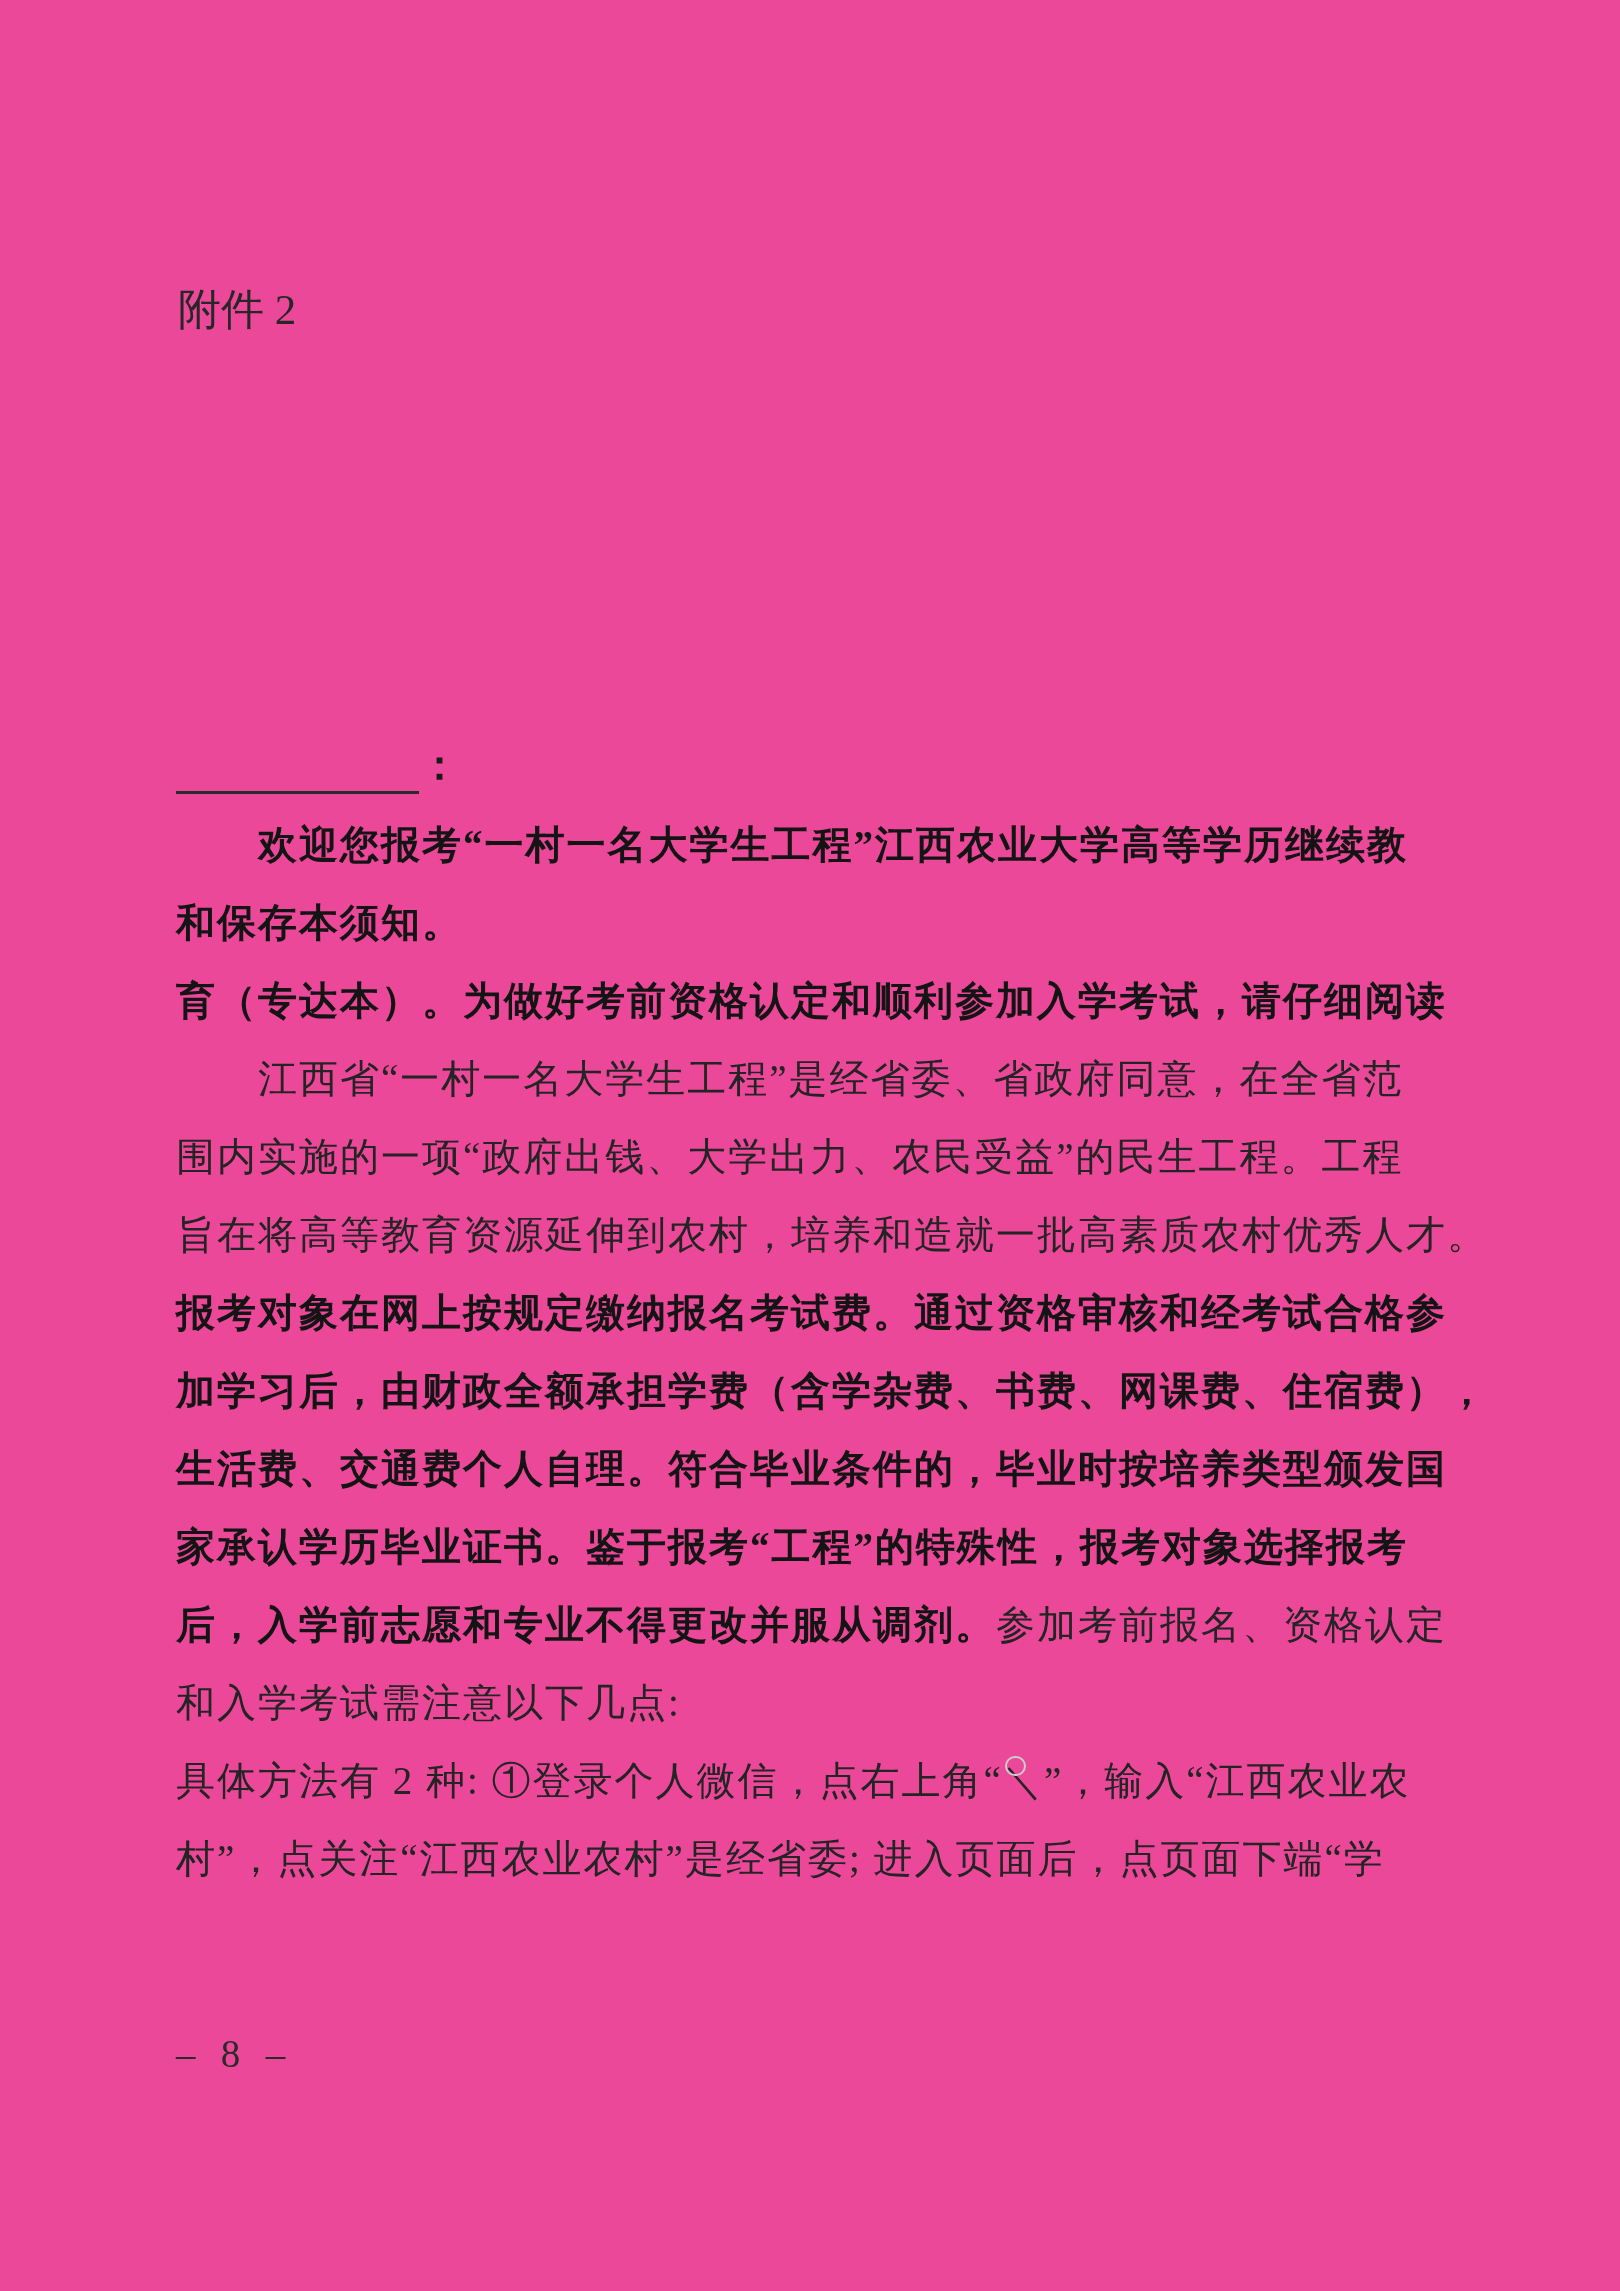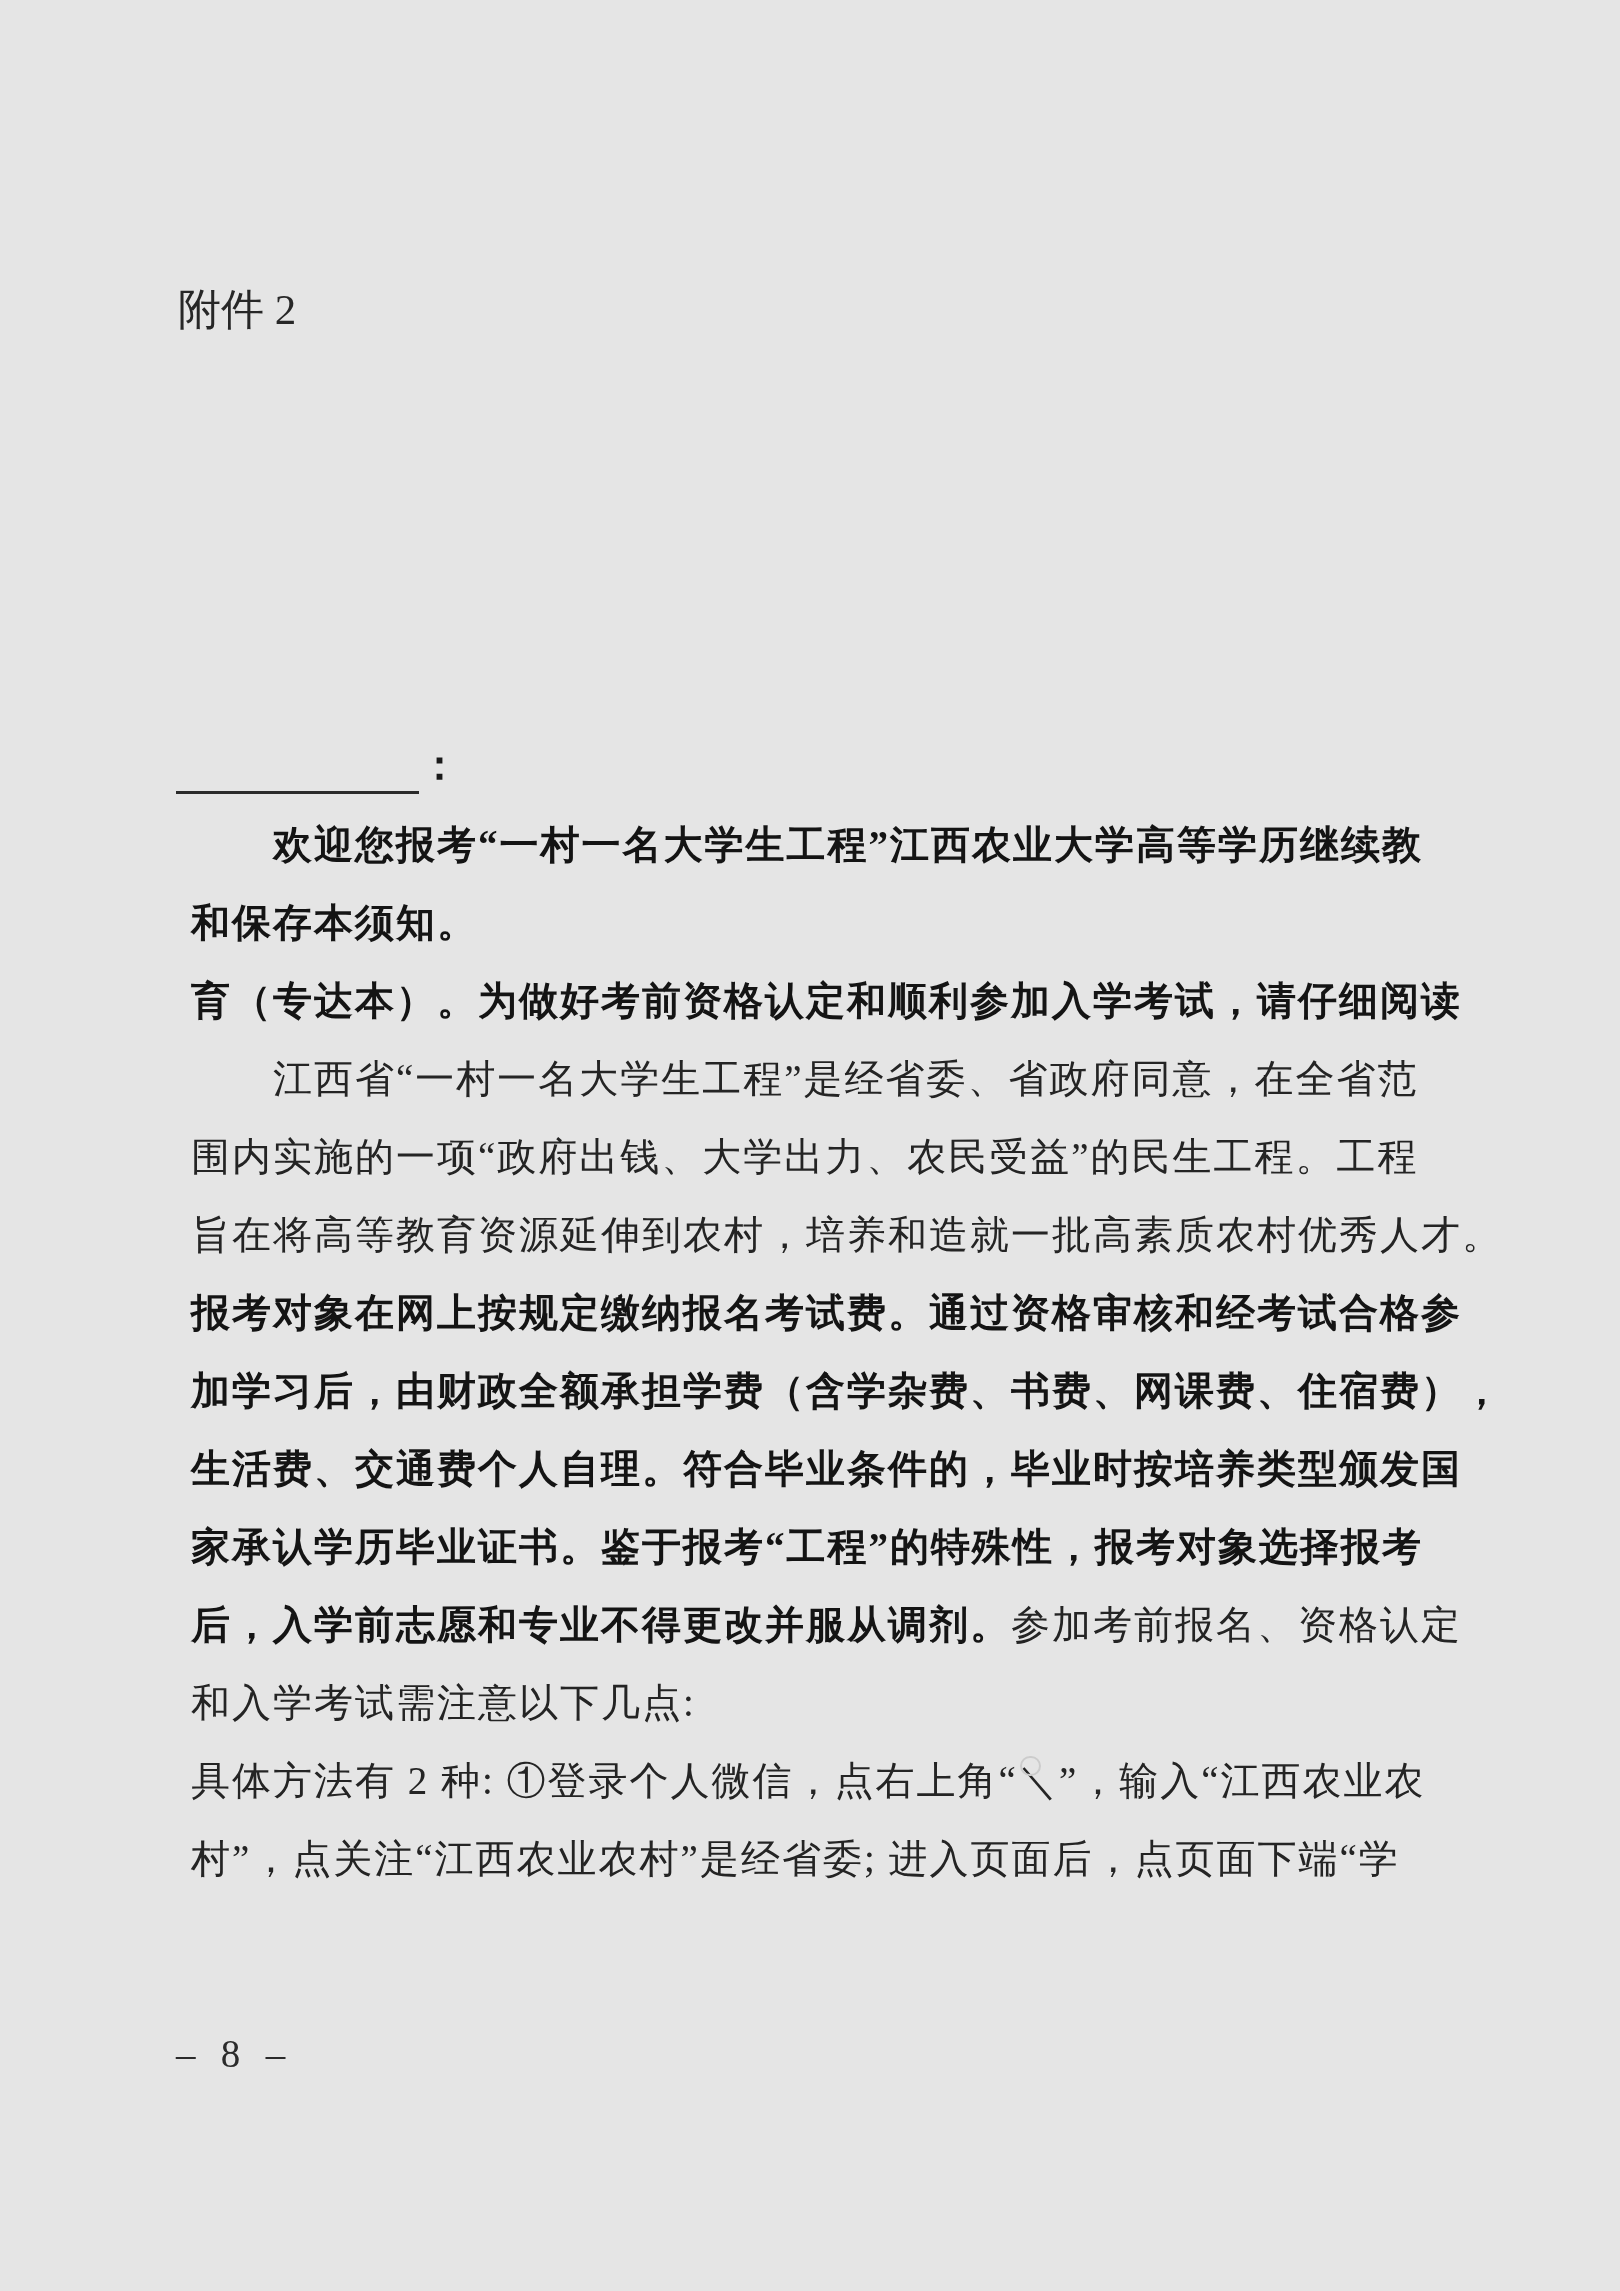--- a/index.html
+++ b/index.html
@@ -4,21 +4,21 @@
 <style>
   html, body {
     margin: 0;
     padding: 0;
     background: #ffffff;
   }
   .page {
     position: relative;
     width: 1620px;
     height: 2292px;
-    background: #e5e5e5;
+    background: #ec4899;
     font-family: "Liberation Serif", "DejaVu Serif", serif;
     color: #1e1e1e;
     overflow: hidden;
   }
   .attachment-label {
     position: absolute;
     left: 178px;
     top: 282px;
     font-size: 43px;
     line-height: 55px;
@@ -70,21 +70,20 @@
     top: 806px;
     width: 1274px;
     font-size: 39px;
     color: #242424;
   }
   .line {
     height: 78px;
     line-height: 78px;
     white-space: nowrap;
     letter-spacing: 2px;
-    margin-left: 15px;
   }
   .line.indent {
     text-indent: 82px;
   }
   .seg.bold {
     font-weight: 700;
     color: #141414;
   }
   .search-glyph {
     position: relative;

